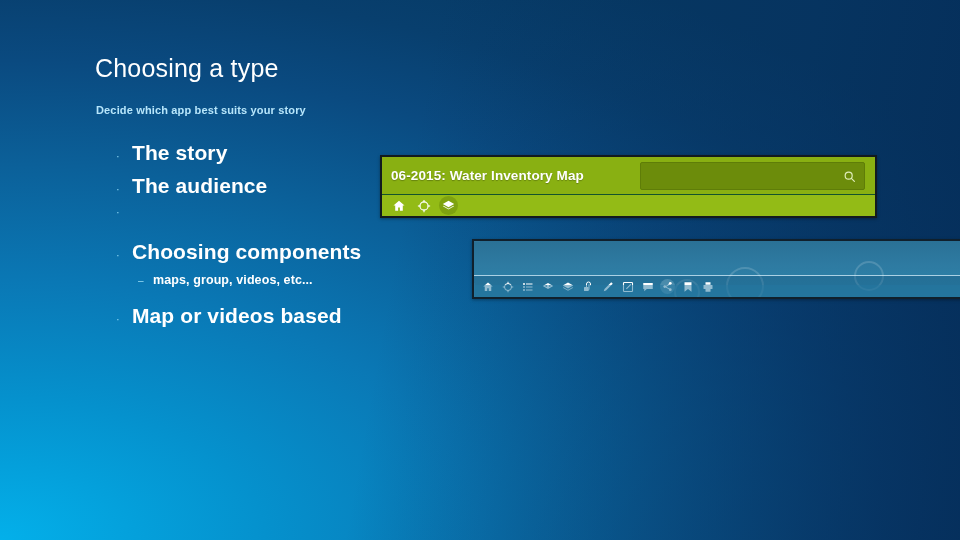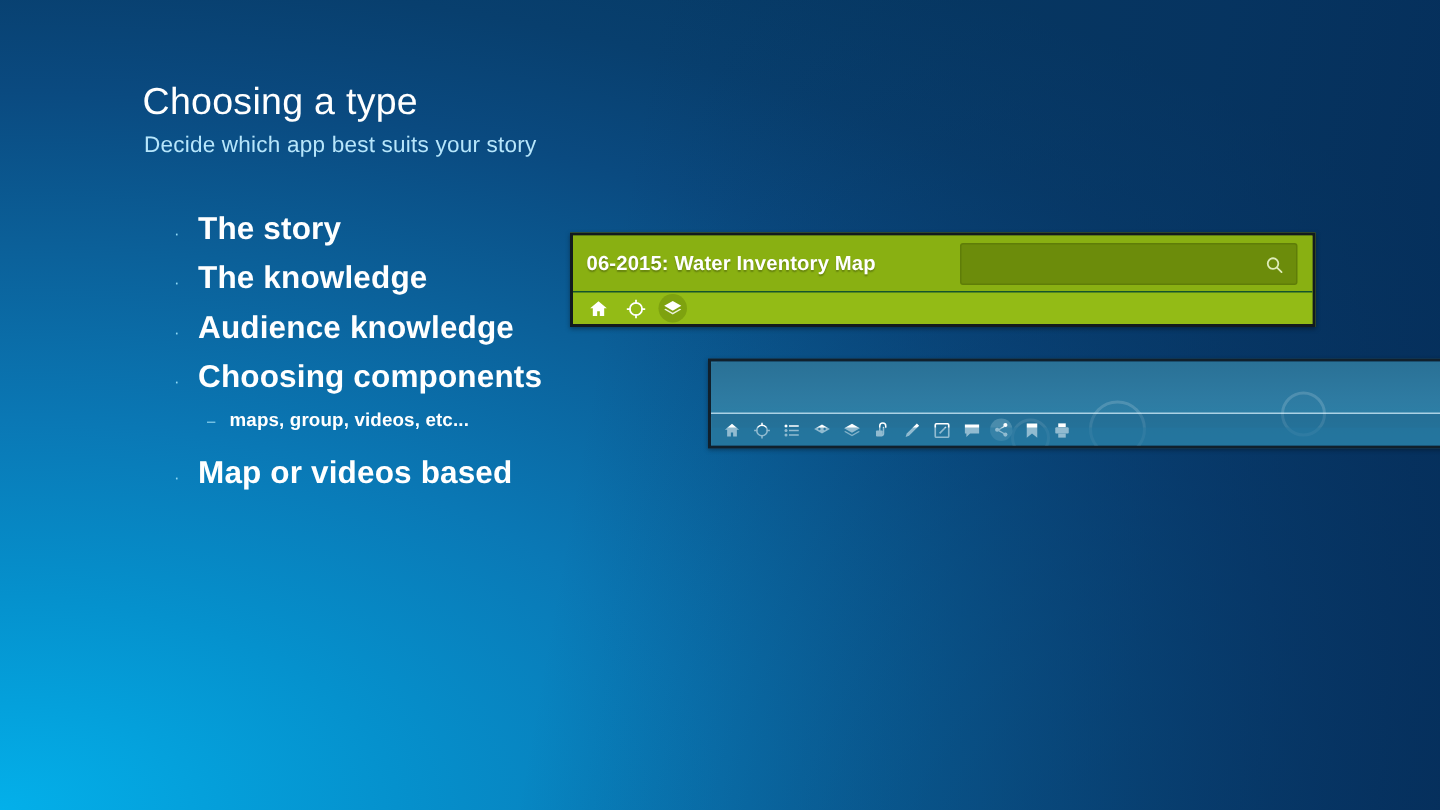--- a/index.html
+++ b/index.html
@@ -22,22 +22,22 @@
   }
   .layer{position:relative;z-index:3;}
 
   
   #title{
     position:absolute;left:51px;top:54px;
     font-size:25px;font-weight:400;color:#ffffff;
     letter-spacing:.2px;white-space:nowrap;
   }
   #subtitle{
-    position:absolute;left:52px;top:88px;
-    font-size:15px;font-weight:400;color:#b7e6fb;
+    position:absolute;left:52px;top:104px;
+    font-size:11px;font-weight:700;color:#b7e6fb;
     letter-spacing:.15px;white-space:nowrap;
   }
 
   
   #bullets{position:absolute;left:70px;top:141px;width:330px;}
   .bullet{display:flex;align-items:baseline;height:33px;}
   .bullet .dot{
     width:16px;flex:0 0 16px;color:#8fd8f4;font-size:11px;line-height:1;
     text-align:left;padding-left:2px;
   }
@@ -166,26 +166,25 @@
 
     <div id="bullets">
 
       <div class="bullet">
         <span class="dot">·</span>
         <span class="btxt">The story</span>
       </div>
 
       <div class="bullet">
         <span class="dot">·</span>
-        <span class="btxt">The knowledge</span>
-      </div>
-
-      <div class="bullet">
-        <span class="dot">·</span>
-        <span class="btxt">Audience knowledge</span>
+        <span class="btxt">The audience</span>
+      </div>
+
+      <div class="bullet">
+        <span class="dot">·</span>
       </div>
 
       <div class="bullet">
         <span class="dot">·</span>
         <span class="btxt">Choosing components</span>
       </div>
 
       <div class="bullet sub">
         <span class="dash">–</span>
         <span class="btxt">maps, group, videos, etc...</span>

